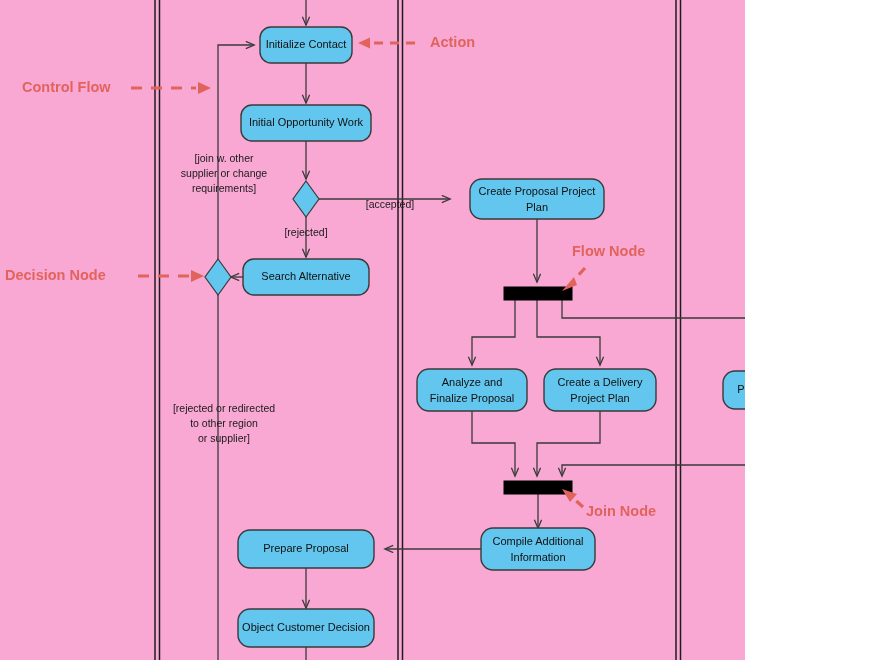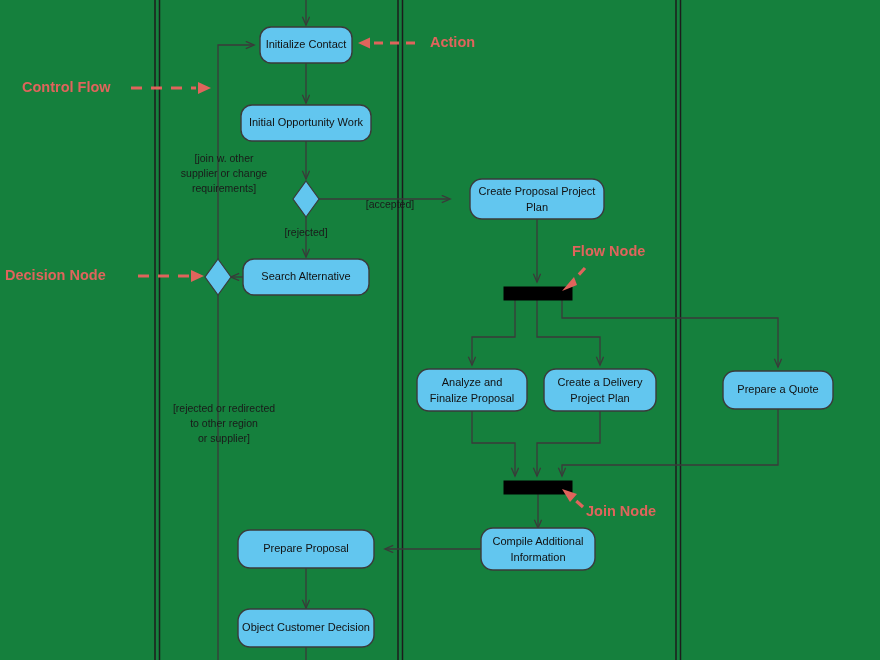--- a/index.html
+++ b/index.html
@@ -3,23 +3,23 @@
 <meta charset="utf-8">
 <style>
   html, body {
     margin: 0;
     padding: 0;
     background: #ffffff;
     font-family: "Liberation Sans", sans-serif;
   }
   #canvas-root {
     position: relative;
-    width: 880px;
+    width: 745px;
     height: 660px;
-    background: #15803d;
+    background: #f9a8d4;
     overflow: hidden;
   }
   #diagram-svg {
     position: absolute;
     left: 0;
     top: 0;
     width: 880px;
     height: 660px;
     display: block;
   }

